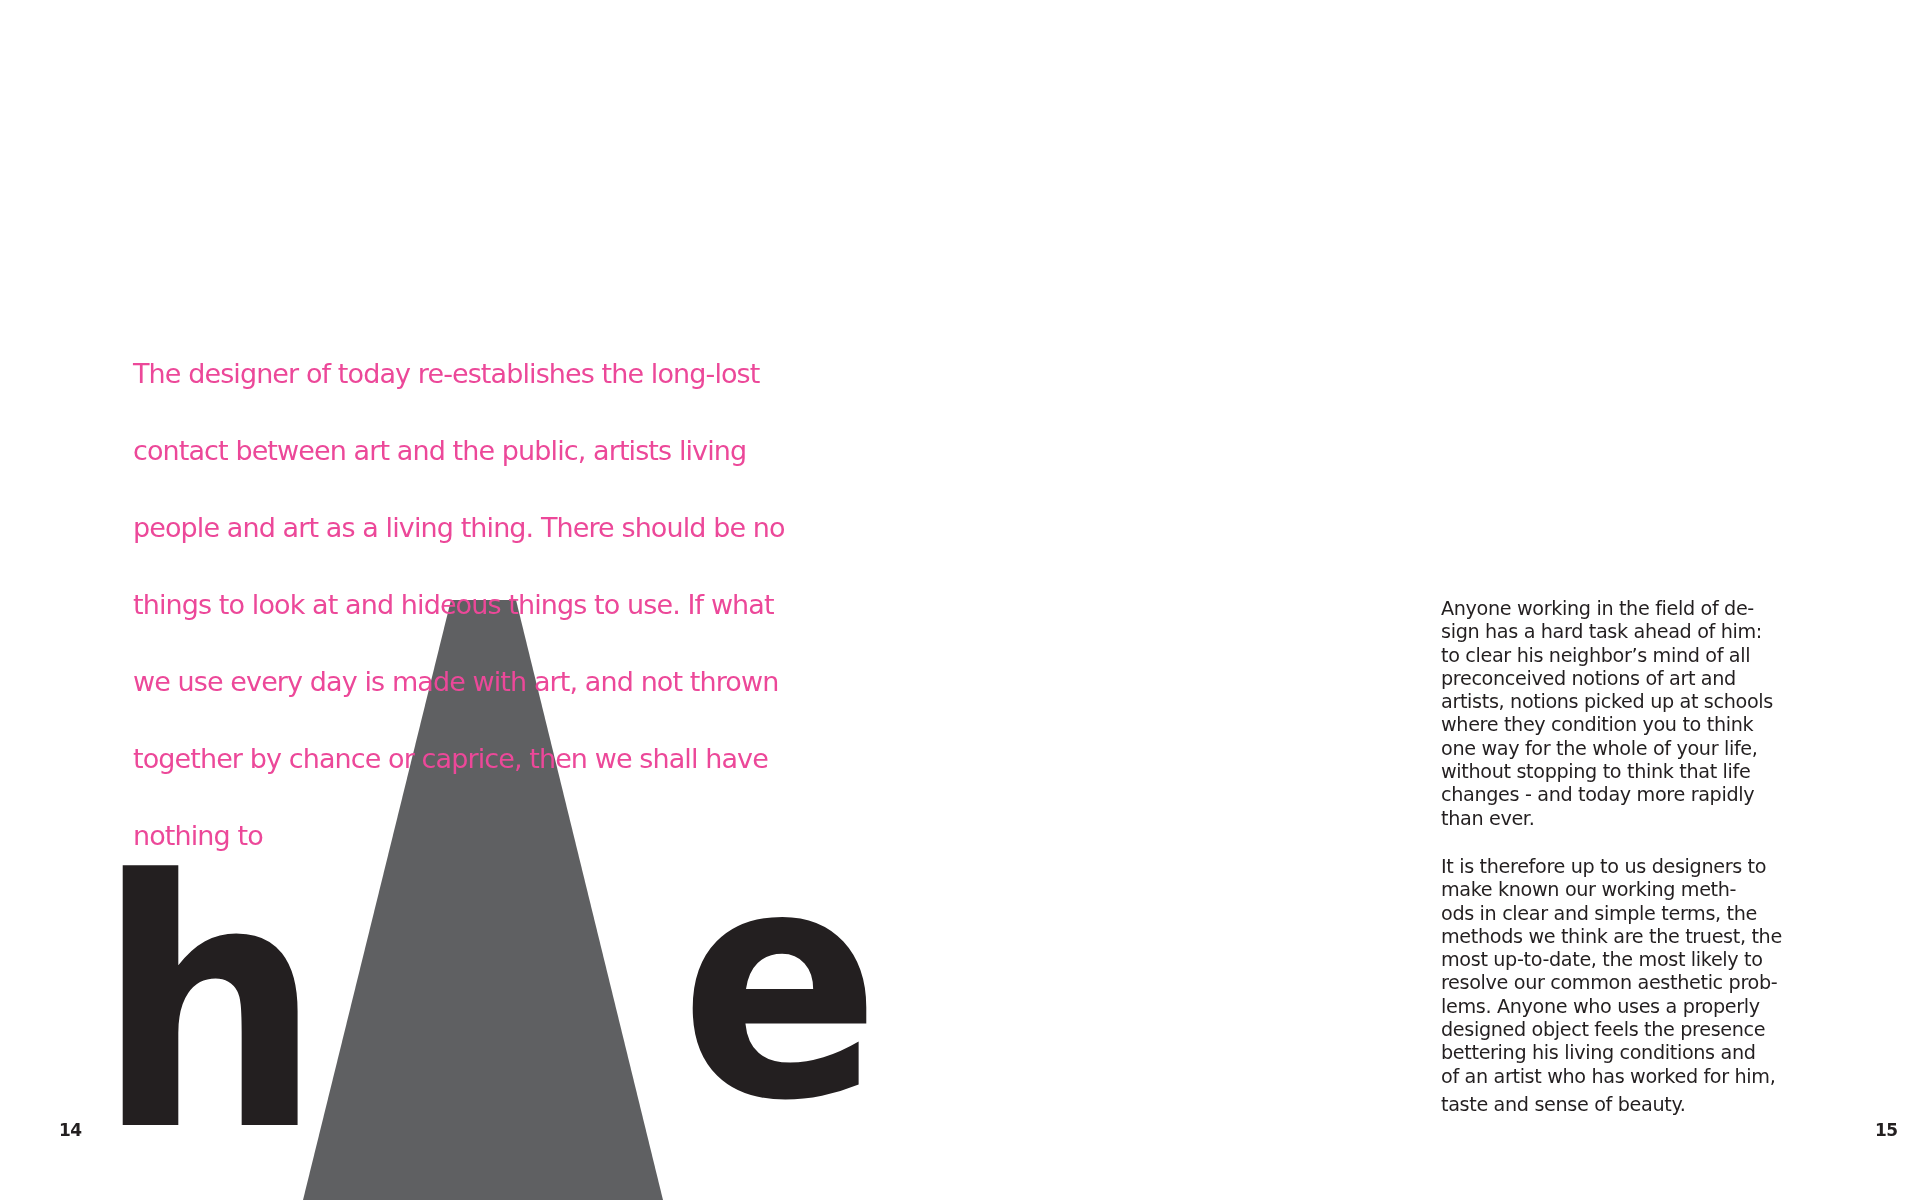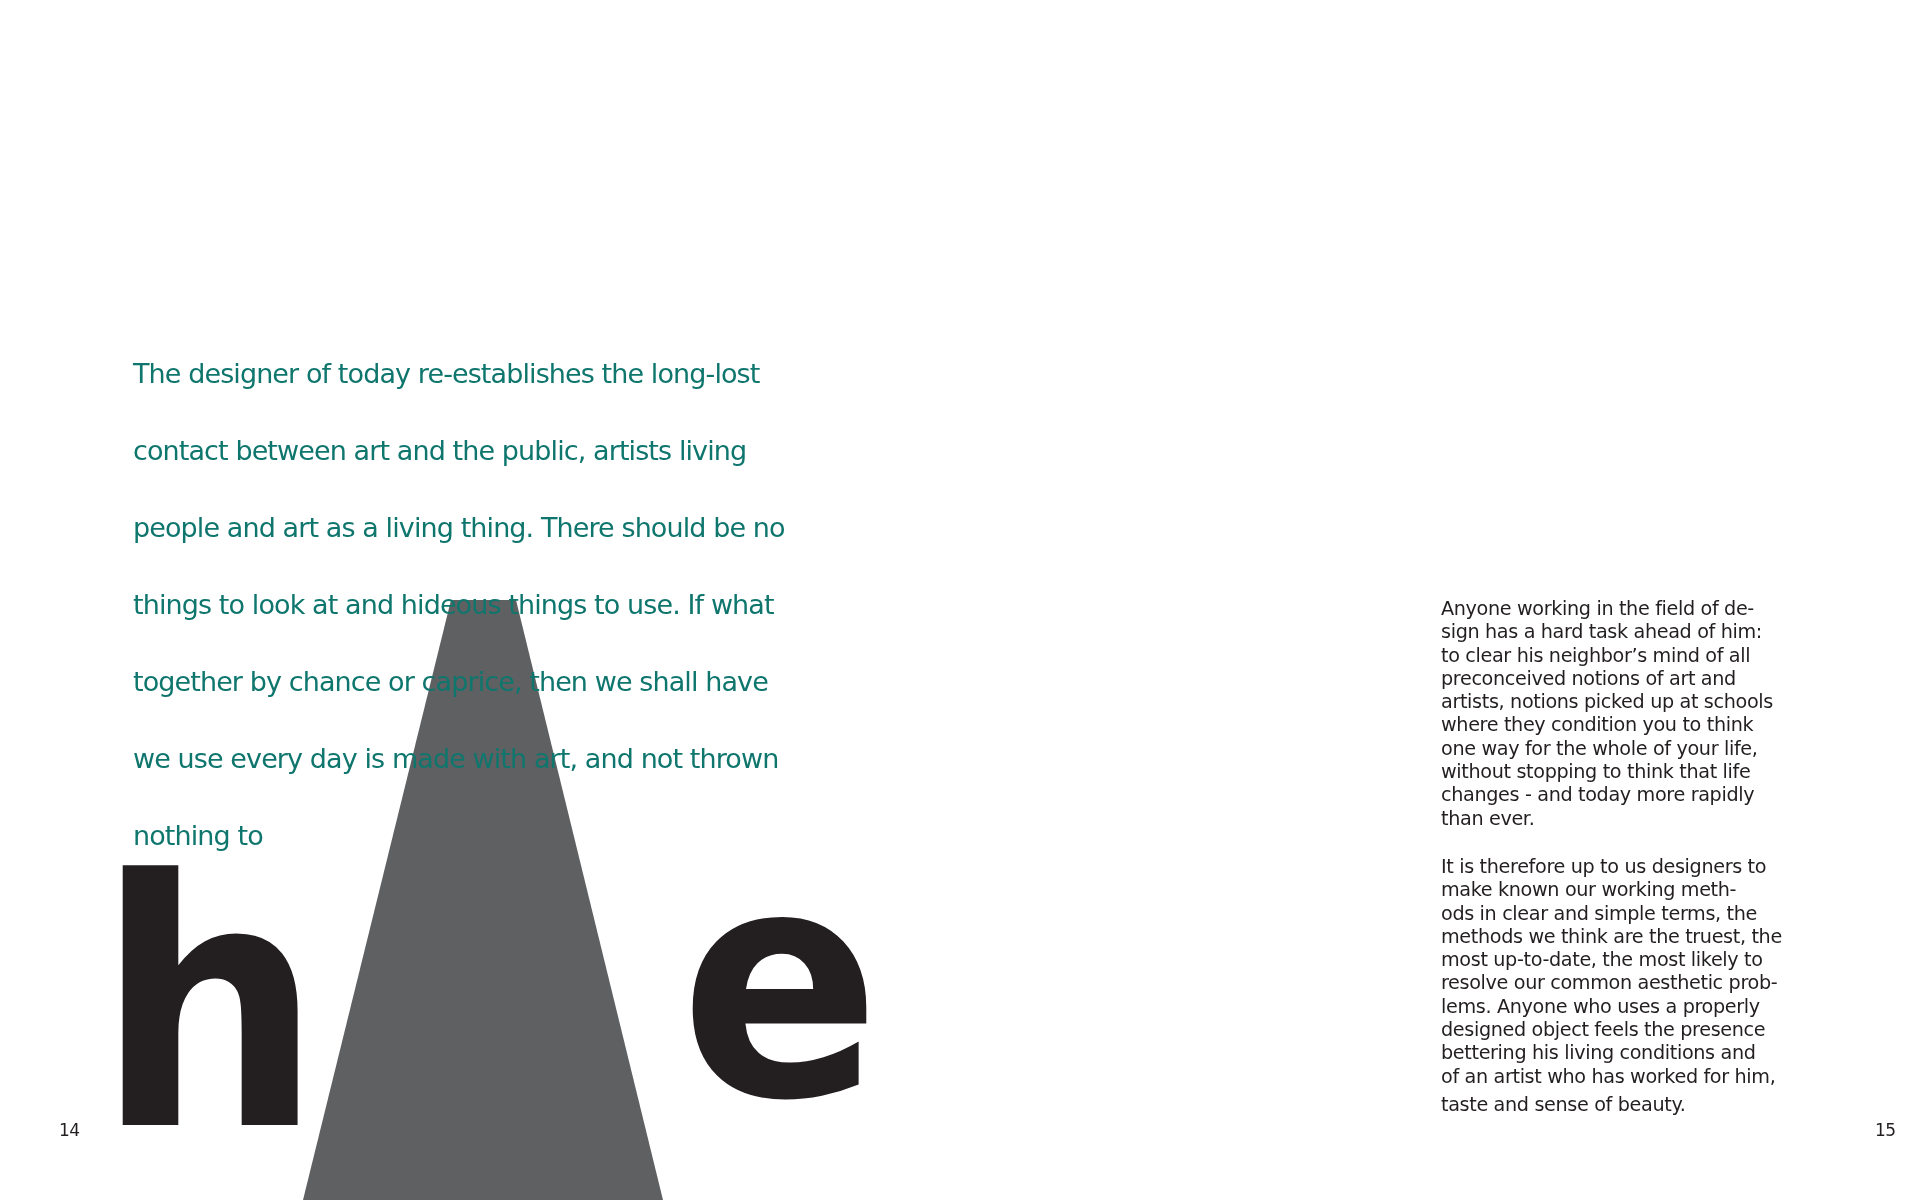--- a/index.html
+++ b/index.html
@@ -29,21 +29,21 @@
     .page-left { left: 0; width: 960px; }
     .page-right { left: 960px; width: 960px; }
 
     
     .quote {
       position: absolute;
       left: 133px;
       top: 316px;
       width: 720px;
       margin: 0;
-      color: #0f766e;
+      color: #ec4899;
       font-family: "DejaVu Sans", sans-serif;
       font-weight: normal;
       font-size: 27px;
       line-height: 38.5px;
       letter-spacing: -0.9px;
       white-space: pre-line;
     }
     .quote .line { display: block; white-space: nowrap; }
 
     
@@ -98,21 +98,21 @@
     }
     .body-col .line { display: block; white-space: nowrap; }
     .body-col .line.last-gap { margin-top: 5px; }
 
     
     .folio {
       position: absolute;
       top: 1120px;
       color: #231f20;
       font-family: "DejaVu Sans", sans-serif;
-      font-weight: normal;
+      font-weight: bold;
       font-size: 17px;
       line-height: 20px;
       letter-spacing: -0.5px;
     }
     .folio-left { left: 59px; }
     .folio-right { left: 1835px; margin-left: 40px; }
   </style>
 </head>
 <body>
 
@@ -122,22 +122,22 @@
 
     <svg class="triangle" viewBox="0 0 960 1200" width="960" height="1200">
       <polygon points="451,600 516,600 663,1200 303,1200" fill="#5f6062"></polygon>
     </svg>
 
     <div class="quote">
       <span class="line">The designer of today re-establishes the long-lost</span>
       <span class="line">contact between art and the public, artists living</span>
       <span class="line">people and art as a living thing. There should be no</span>
       <span class="line">things to look at and hideous things to use. If what</span>
+      <span class="line">we use every day is made with art, and not thrown</span>
       <span class="line">together by chance or caprice, then we shall have</span>
-      <span class="line">we use every day is made with art, and not thrown</span>
       <span class="line">nothing to</span>
     </div>
 
     <div class="big-letter letter-h">h</div>
     <div class="big-letter letter-e">e</div>
 
     <div class="folio folio-left">14</div>
   </div>
 
   <div class="page page-right"></div>

